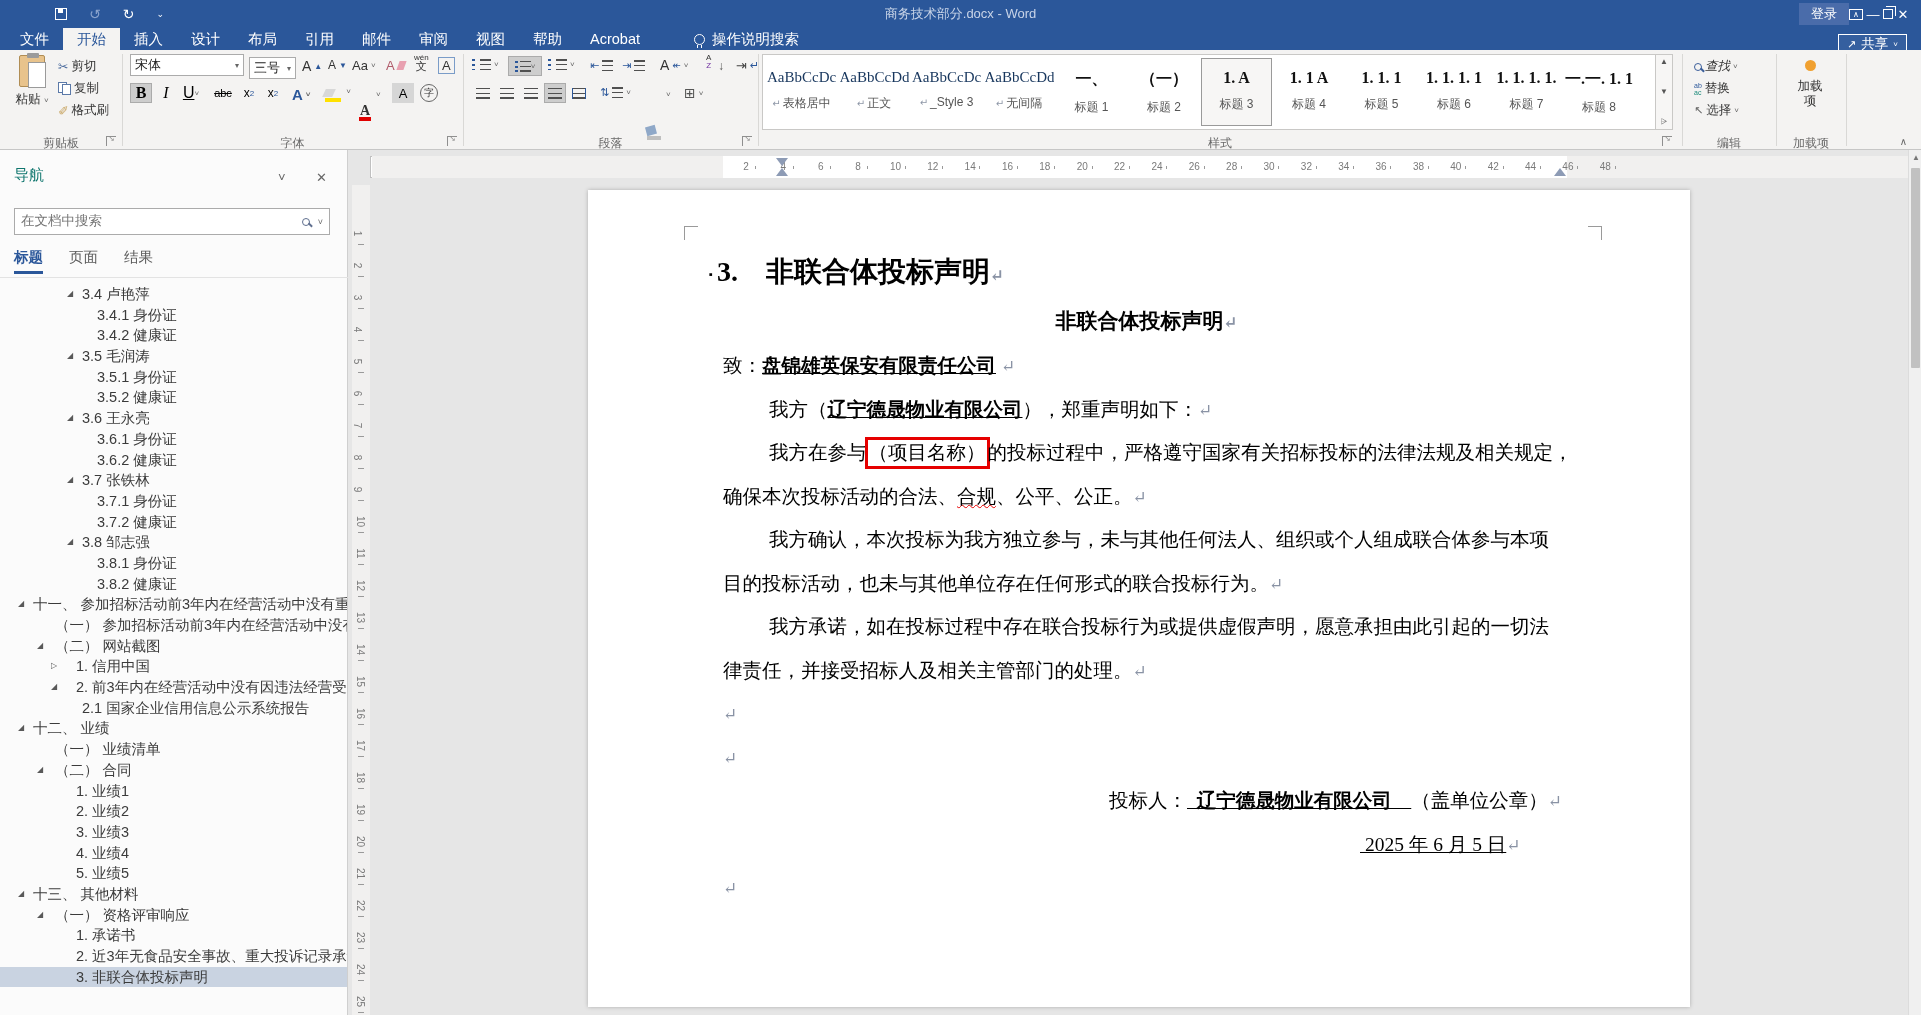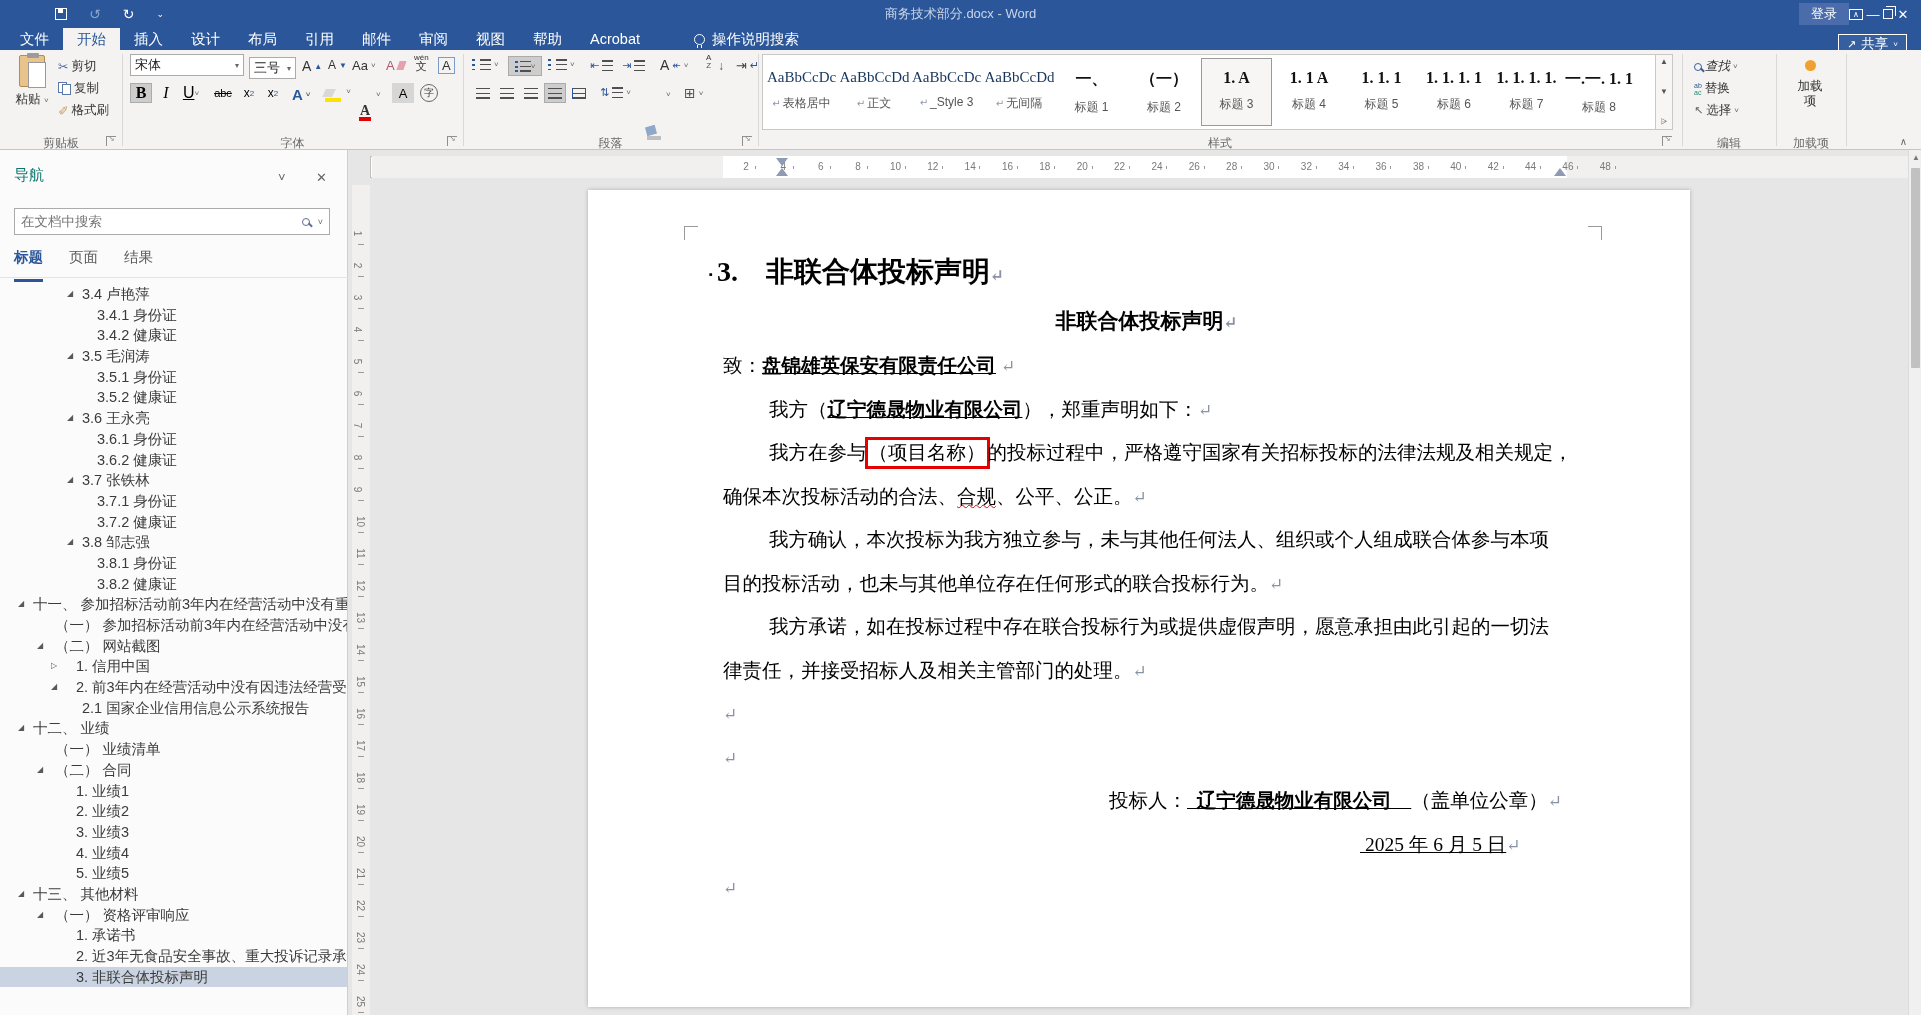--- a/index.html
+++ b/index.html
@@ -77,26 +77,26 @@
     background:#f7f6f5; display:flex; flex-direction:column; align-items:center; justify-content:space-between; padding:2px 0; }
   .galscroll span { font-size:8px; color:#555; cursor:pointer; }
   .collapse-ribbon { position:absolute; right:14px; top:86px; color:#666; font-size:10px; cursor:pointer; }
 
   
   .navpane { position:absolute; left:0; top:150px; width:348px; height:865px; background:#fbfbfb; border-right:1px solid #cfcfcf; }
   .nav-title { position:absolute; left:14px; top:16px; font-size:15px; color:#0f766e; }
   .nav-hbtn { position:absolute; top:20px; color:#666; font-size:13px; cursor:pointer; }
   .nav-search { position:absolute; left:14px; top:58px; width:316px; height:27px; background:#fff; border:1px solid #ababab;
     display:flex; align-items:center; padding:0 6px; }
-  .nav-search input { flex:1; border:none; outline:none; font-size:13.5px; color:#333; font-family:Liberation Sans, sans-serif; background:transparent; }
+  .nav-search input { flex:1; border:none; outline:none; font-size:13.5px; color:#333; font-family:Liberation Mono, monospace; background:transparent; }
   .nav-search input::placeholder { color:#767676; }
   .nmag { width:8px; height:8px; border:1.5px solid #5f6f8f; border-radius:50%; position:relative; margin-right:8px; }
   .nmag::after { content:""; position:absolute; width:5px; height:1.5px; background:#5f6f8f; transform:rotate(45deg); right:-4px; bottom:-1px; }
   .nav-tabs { position:absolute; left:14px; top:98px; display:flex; gap:26px; font-size:14.5px; color:#595959; }
-  .nav-tab { padding-bottom:12px; cursor:pointer; }
+  .nav-tab { padding-bottom:4px; cursor:pointer; }
   .nav-tab.active { color:#2b579a; border-bottom:3px solid #2b579a; font-weight:bold; }
   .nav-tabline { position:absolute; left:0; top:127px; width:348px; height:1px; background:#e3e3e3; }
   .navtree { position:absolute; left:0; top:134px; width:347px; height:731px; overflow:hidden; }
   .navitem { position:relative; height:20.7px; line-height:20.7px; font-size:14.5px; color:#3b3b3b;
     white-space:nowrap; overflow:hidden; cursor:pointer; }
   .navitem.sel { background:#c9d3e1; }
   .navitem .mk { position:absolute; font-size:8px; color:#595959; top:0; }
   .navitem .tx { position:absolute; top:0; }
 
   

